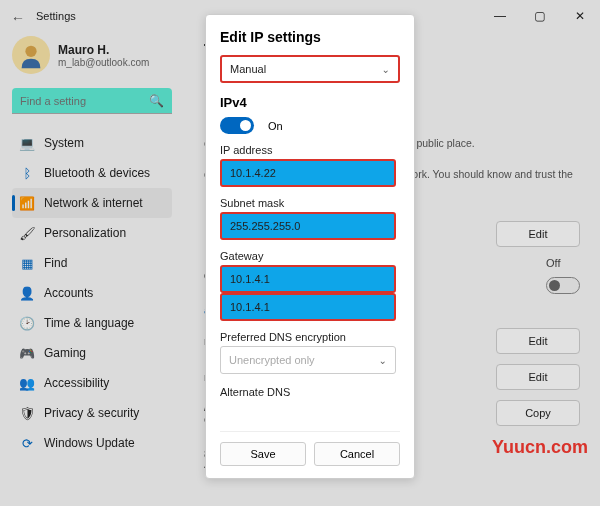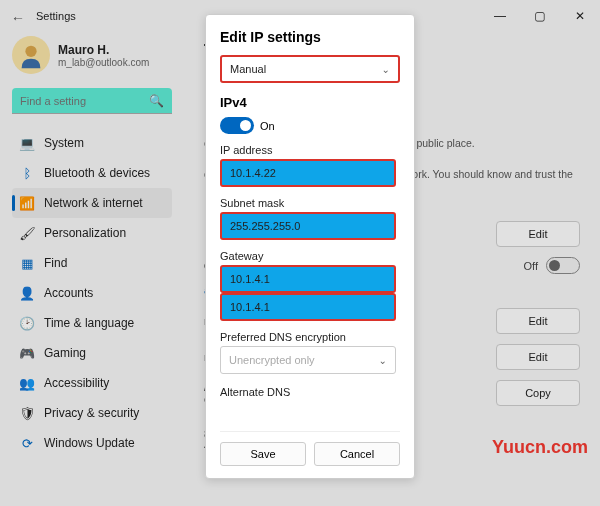--- a/index.html
+++ b/index.html
@@ -26,40 +26,40 @@
 .nav li.active::before { content:""; position:absolute; left:0; top:7px; bottom:7px; width:3px; background:#0067c0; border-radius:2px; }
 .nicon { width:15px; height:15px; display:flex; align-items:center; justify-content:center; font-size:13px; }
 .main { flex:1; padding:4px 20px 0 20px; overflow:hidden; }
 .pagetitle { font-size:22px; font-weight:600; margin-bottom:16px; }
 .desc { font-size:10.5px; color:#555; line-height:1.4; margin-bottom:10px; }
 .row { display:flex; align-items:center; justify-content:space-between; margin-bottom:10px; }
 .btnpill { width:84px; height:26px; border:1px solid #ccc; border-radius:4px; background:#fbfbfb; font-size:11px; color:#222; display:flex; align-items:center; justify-content:center; }
 .prop { font-size:11px; color:#222; line-height:1.4; }
 .propv { font-size:11px; color:#444; }
 .link { color:#0067c0; font-size:11px; }
-.tog { display:flex; align-items:center; gap:8px; }
+.tog { display:flex; align-items:flex-start; gap:8px;flex-direction:column; }
 .switch-off { width:34px; height:17px; border-radius:10px; border:1px solid #888; background:#f0f0f0; position:relative; }
 .switch-off::after { content:""; position:absolute; width:11px; height:11px; border-radius:50%; background:#666; top:2px; left:2px; }
 .watermark { position:absolute; right:12px; bottom:48px; color:#d9332b; font-size:18px; font-weight:600; z-index:5; pointer-events:none; }
 
 .dialog { position:absolute; left:205px; top:14px; width:210px; height:465px; background:#fff; border:1px solid #ccc; border-radius:4px; box-shadow:0 2px 10px rgba(0,0,0,0.15); z-index:10; padding:14px 14px 0 14px; display:flex; flex-direction:column; }
 .dialog h2 { font-size:14px; font-weight:600; margin-bottom:10px; }
 .select { width:100%; height:28px; border:2px solid #d9332b; border-radius:3px; display:flex; align-items:center; justify-content:space-between; padding:0 8px; font-size:11px; color:#222; margin-bottom:12px; }
 .chev { font-size:10px; color:#666; }
 .scrollarea { flex:1; overflow-y:auto; padding-right:4px; }
 .scrollarea::-webkit-scrollbar { width:3px; }
 .scrollarea::-webkit-scrollbar-thumb { background:#bbb; border-radius:2px; }
 .sect { font-size:13px; font-weight:600; margin-bottom:6px; }
 .toggle-on { width:34px; height:17px; border-radius:10px; background:#0067c0; position:relative; display:inline-block; vertical-align:middle; margin-right:6px; }
 .toggle-on::after { content:""; position:absolute; width:11px; height:11px; border-radius:50%; background:#fff; top:3px; right:3px; }
 .lbl { font-size:11px; color:#222; margin-top:10px; margin-bottom:3px; }
 .inp { width:100%; height:28px; border:2px solid #d9332b; border-radius:3px; padding:0 8px; font-size:11px; color:#222; background:#0ea5e9; }
 .dfoot { display:flex; gap:8px; padding:10px 0 12px 0; border-top:1px solid #eee; margin-top:6px; }
 .dbtn { flex:1; height:24px; border:1px solid #ccc; border-radius:3px; background:#fbfbfb; font-size:11px; display:flex; align-items:center; justify-content:center; }
-.onlbl { font-size:11px; vertical-align:middle; }
+.onlbl { font-size:11px; vertical-align:middle;margin-left:8px; }
 </style>
 </head>
 <body>
 
 <div class="titlebar">
   <div class="back">←</div>
   <div class="caption">Settings</div>
   <div class="winbtns">
     <div class="winbtn">—</div>
     <div class="winbtn">▢</div>

